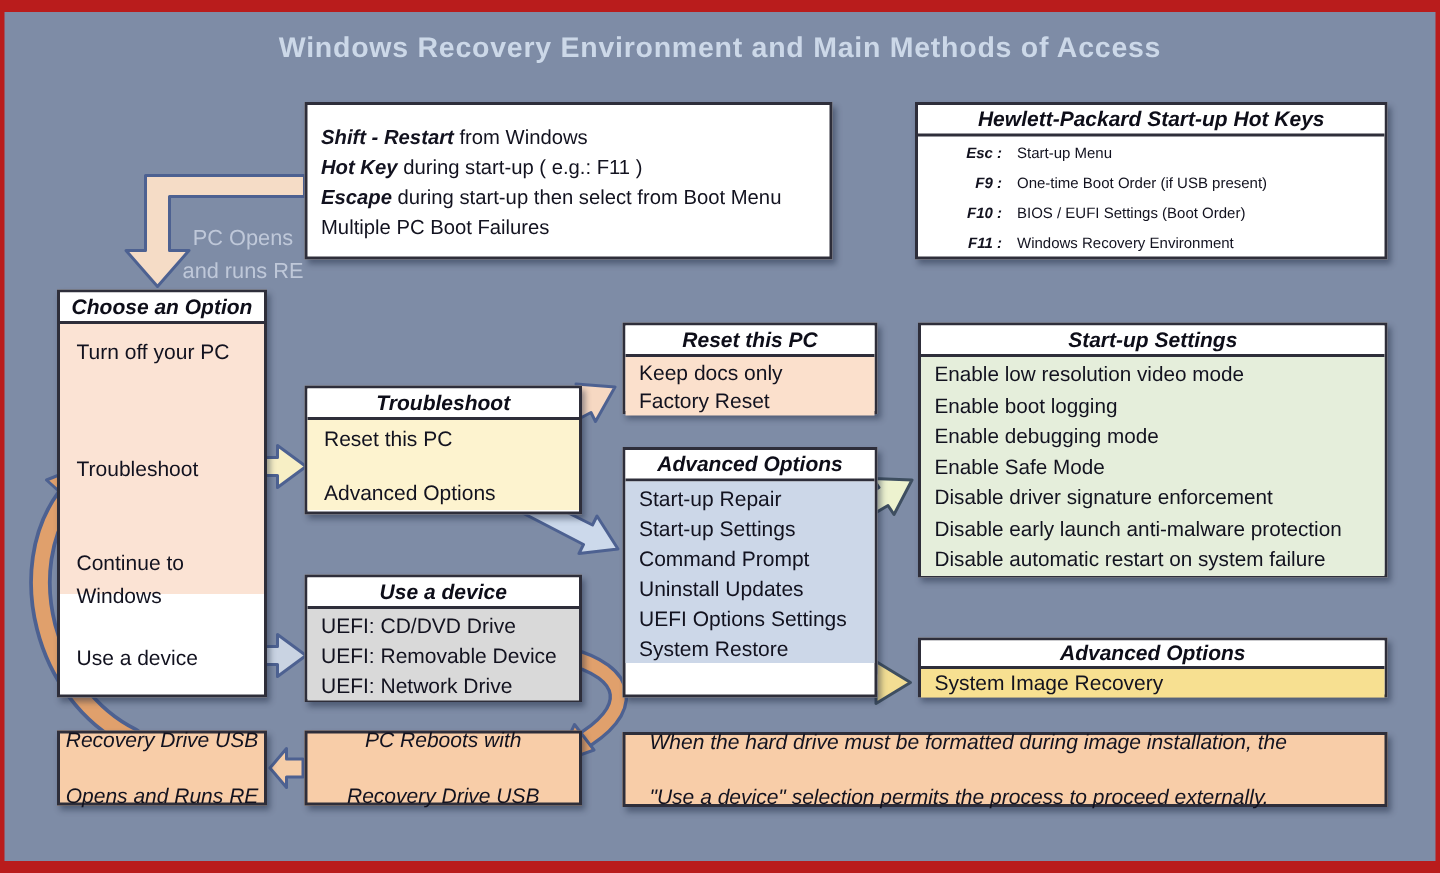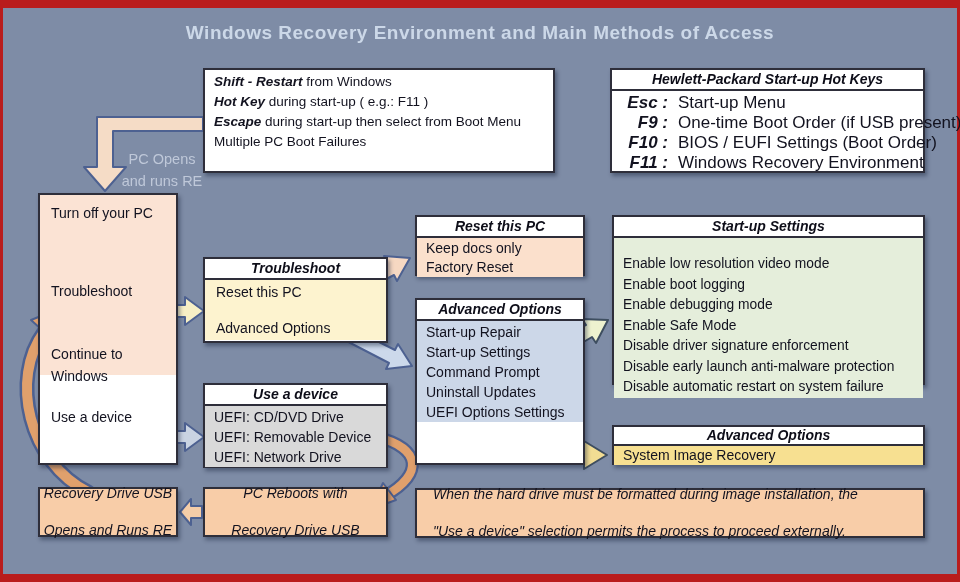--- a/index.html
+++ b/index.html
@@ -10,25 +10,25 @@
          color:#ccd8e8;font-size:19px;font-weight:bold;letter-spacing:.5px;}
   .box{position:absolute;border:2px solid #2e2e3a;background:#ffffff;
        box-shadow:2px 3px 4px rgba(25,35,60,.45);box-sizing:border-box;}
   .hd{display:block;background:#ffffff;color:#0d0d18;font-weight:bold;font-style:italic;
       text-align:center;font-size:14px;line-height:17px;padding:1px 0 1px;
       border-bottom:2px solid #2e2e3a;white-space:nowrap;}
   .bd{position:relative;width:100%;box-sizing:border-box;}
   .item{font-size:13.5px;color:#12121f;white-space:nowrap;padding-left:9px;line-height:20px;}
   .lead{font-weight:bold;font-style:italic;}
   
-  #box-main .bd{padding-top:2px;}
+  #box-main .bd{padding-top:12px;}
   #box-main .item{line-height:20px;}
   
   #box-hp .bd{padding-top:2px;}
-  .hp-row{display:flex;font-size:17px;line-height:20px;color:#12121f;white-space:nowrap;}
+  .hp-row{display:flex;font-size:10px;line-height:20px;color:#12121f;white-space:nowrap;}
   .hp-key{width:56px;text-align:right;font-weight:bold;font-style:italic;flex:0 0 56px;}
   .hp-desc{margin-left:10px;}
   
   #box-choose .bd{background:#fbe3d4;height:180px;}
   #box-choose .item{position:absolute;left:2px;font-size:14px;}
   #it-turnoff{top:8px;}
   #it-troubleshoot{top:86px;}
   #it-continue{top:148px;white-space:normal;width:115px;line-height:22px;}
   #it-usedevice{top:212px;}
   
@@ -36,21 +36,21 @@
   #box-ts .item{position:absolute;left:2px;font-size:14px;}
   #it-ts-reset{top:2px;}
   #it-ts-adv{top:38px;}
   
   #box-reset .bd{background:#fbe0cc;padding-top:1px;}
   #box-reset .item{line-height:19px;font-size:14px;}
   
   #box-adv .bd{background:#ccd7e8;padding-top:1px;}
   #box-adv .item{line-height:20px;font-size:14px;}
   
-  #box-ss .bd{background:#e5eedb;padding-top:16px;}
+  #box-ss .bd{background:#e5eedb;padding-top:2px;}
   #box-ss .item{line-height:20.5px;font-size:13.8px;}
   
   #box-adv2 .hd{line-height:15px;}
   #box-adv2 .bd{background:#f7e091;}
   #box-adv2 .item{line-height:19px;font-size:14px;}
   
   #box-dev .bd{background:#d9d9d9;padding-top:1px;}
   #box-dev .item{line-height:20px;font-size:14px;}
   
   .peach{background:#f8cda8;display:flex;flex-direction:column;justify-content:center;gap:16px;}
@@ -126,20 +126,21 @@
           <span class="hp-desc">BIOS / EUFI Settings (Boot Order)</span>
         </div>
       <div class="hp-row">
           <span class="hp-key">F11 :</span>
           <span class="hp-desc">Windows Recovery Environment</span>
         </div>
     </div>
   </div>
 
   <div class="box" id="box-choose" style="left:38px;top:193px;width:140px;height:272px;">
+    <span class="hd">Choose an Option</span>
     <div class="bd">
       <div class="item" id="it-turnoff">Turn off your PC</div>
       <div class="item" id="it-troubleshoot">Troubleshoot</div>
       <div class="item" id="it-continue">Continue to Windows</div>
       <div class="item" id="it-usedevice">Use a device</div>
     </div>
   </div>
 
   <div class="box" id="box-ts" style="left:203px;top:257px;width:185px;height:86px;">
     <span class="hd">Troubleshoot</span>
@@ -158,20 +159,21 @@
   </div>
 
   <div class="box" id="box-adv" style="left:415px;top:298px;width:170px;height:167px;">
     <span class="hd">Advanced Options</span>
     <div class="bd">
       <div class="item">Start-up Repair</div>
       <div class="item">Start-up Settings</div>
       <div class="item">Command Prompt</div>
       <div class="item">Uninstall Updates</div>
       <div class="item">UEFI Options Settings</div>
+      <div class="item">System Restore</div>
     </div>
   </div>
 
   <div class="box" id="box-ss" style="left:612px;top:215px;width:313px;height:170px;">
     <span class="hd">Start-up Settings</span>
     <div class="bd">
       <div class="item">Enable low resolution video mode</div>
       <div class="item">Enable boot logging</div>
       <div class="item">Enable debugging mode</div>
       <div class="item">Enable Safe Mode</div>

